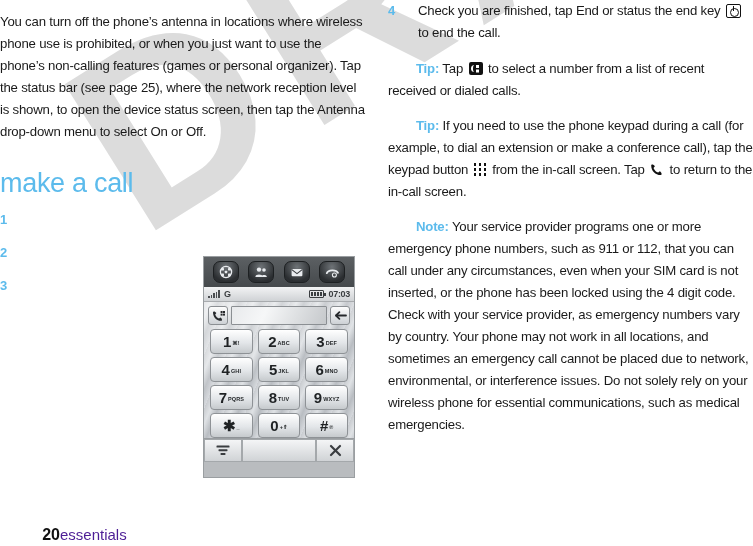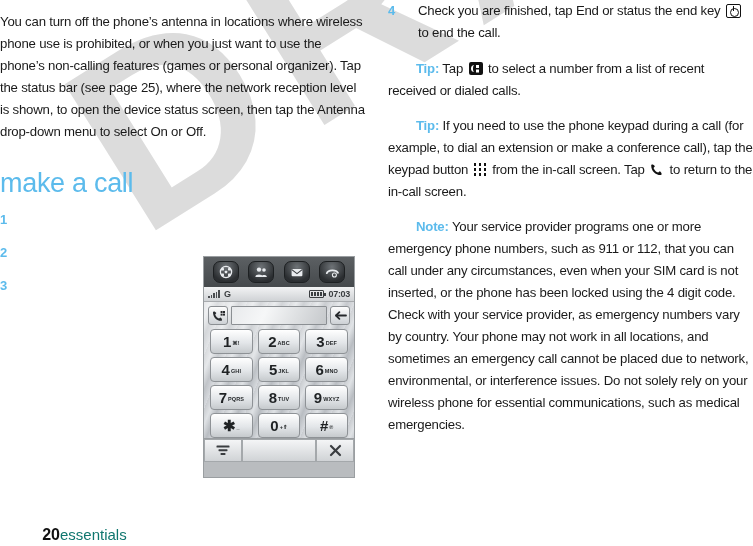--- a/index.html
+++ b/index.html
@@ -350,21 +350,21 @@
   }
   #page-number {
     font-size: 16px;
     font-weight: bold;
     color: #111;
     width: 60px;
     text-align: right;
   }
   #footer-section {
     font-size: 15px;
-    color: #0f766e;
+    color: #4c1d95;
   }
 </style>
 </head>
 <body>
 
 <div id="page">
 
   <div id="watermark">
     <div class="draft-text">DRAFT</div>
   </div>

